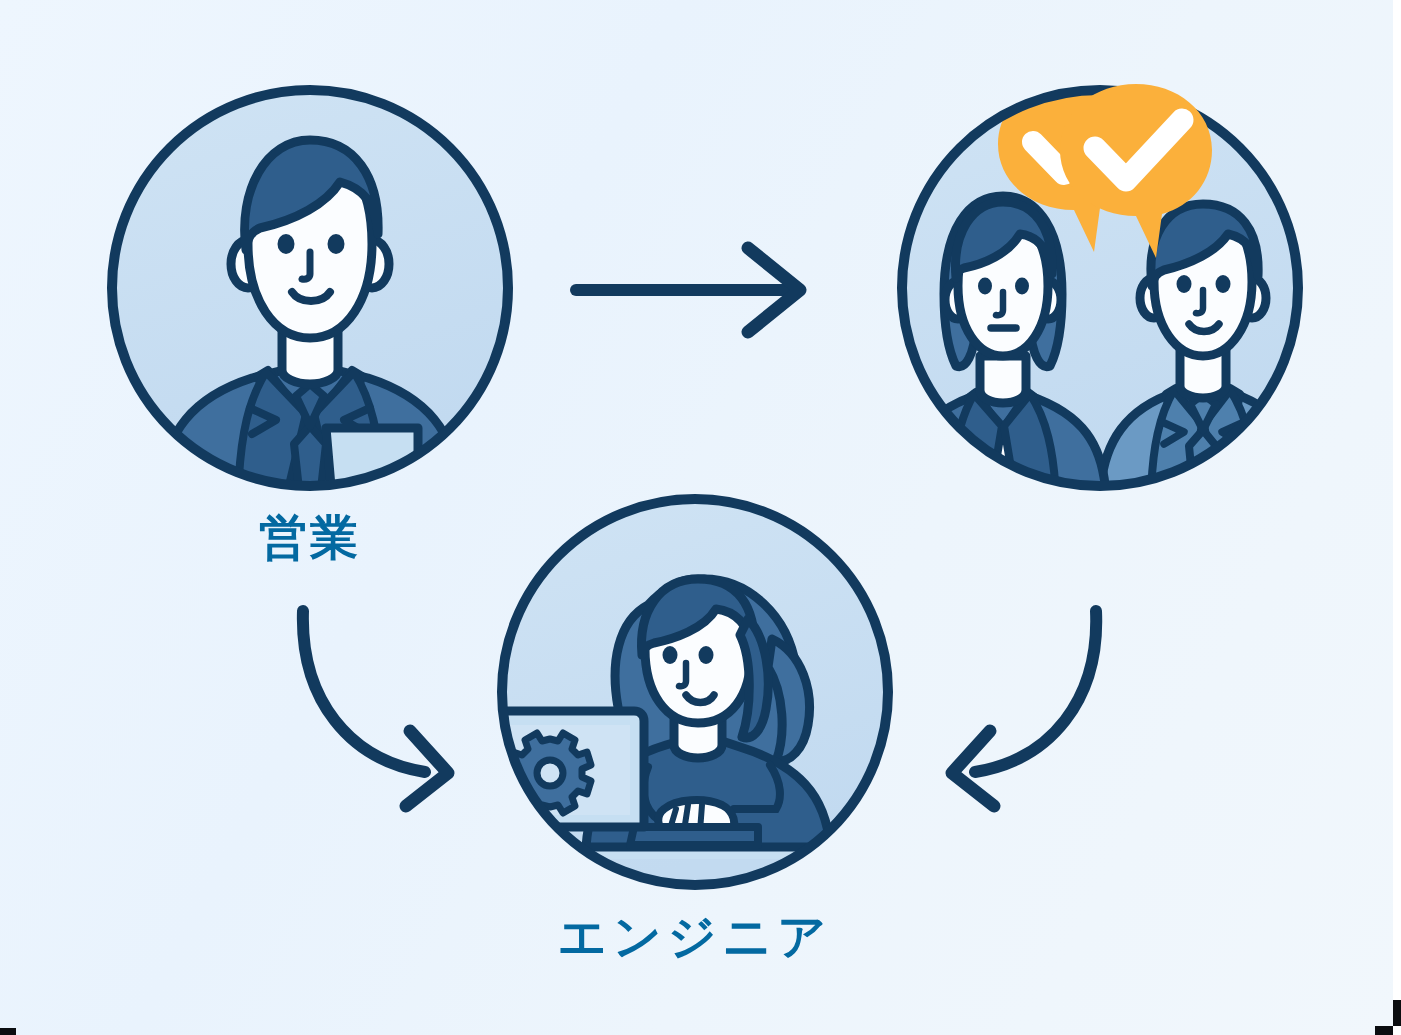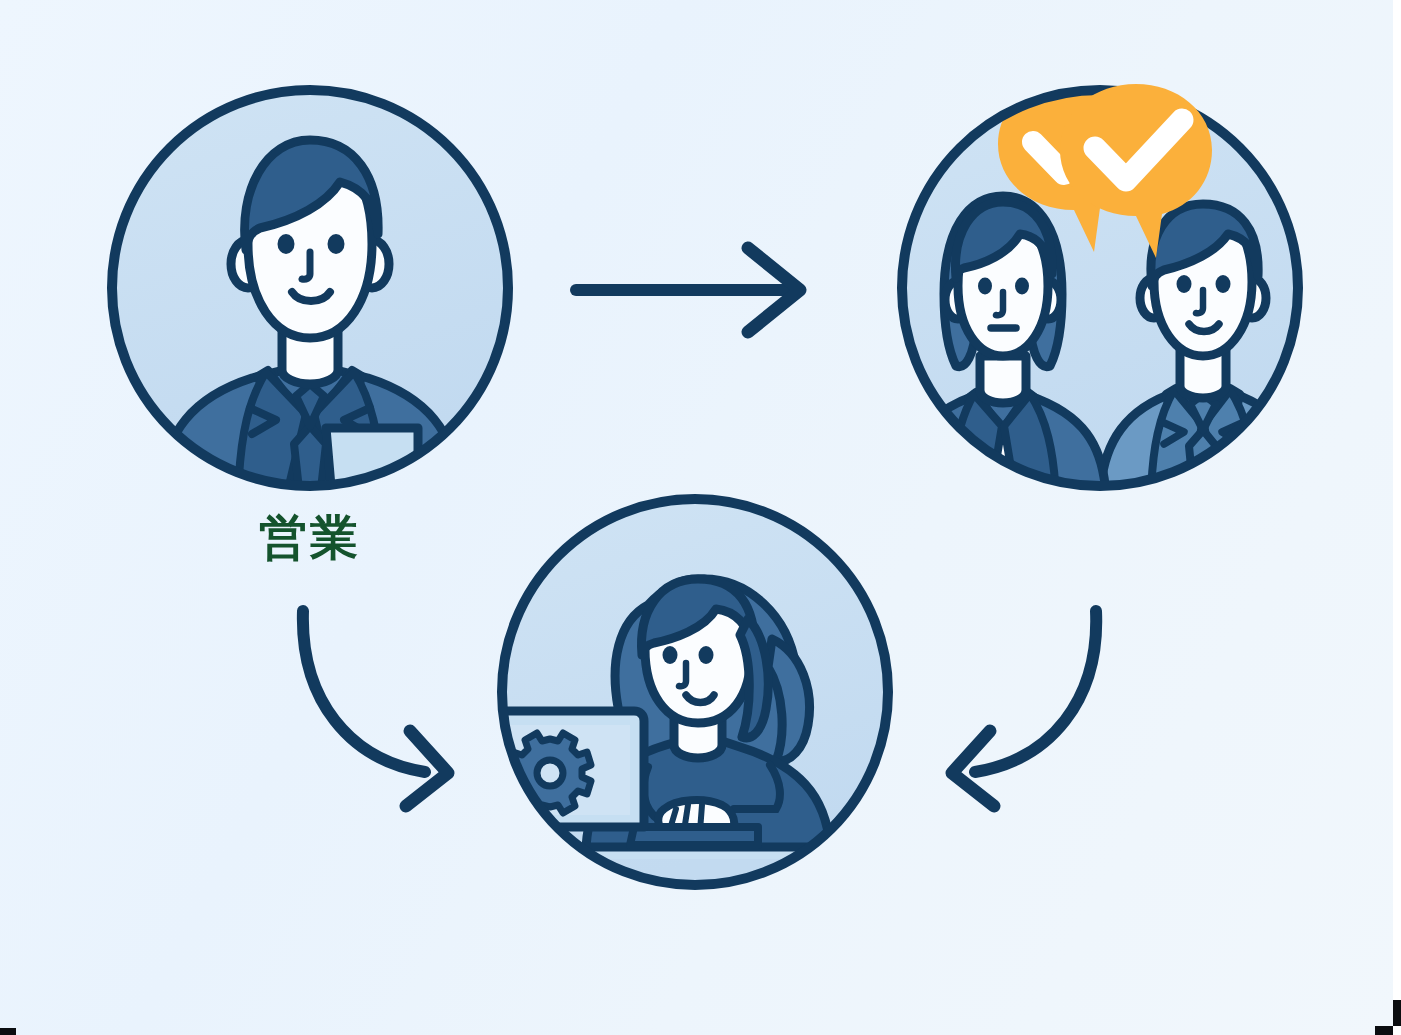--- a/index.html
+++ b/index.html
@@ -41,21 +41,21 @@
   }
   .node-circle {
     position: absolute;
     left: 0;
     top: 0;
   }
   .node-label {
     position: absolute;
     width: 100%;
     text-align: center;
-    color: #14532d;
+    color: #0369a1;
     font-weight: 700;
     letter-spacing: 0.06em;
     white-space: nowrap;
   }
   #node-sales        { left: 100px; top: 78px;  width: 420px; height: 420px; }
   #node-sales .node-label  { top: 428px; font-size: 48px; }
   #node-company      { left: 890px; top: 78px;  width: 420px; height: 420px; }
   #node-company .node-label{ top: 428px; font-size: 48px; }
   #node-engineer     { left: 490px; top: 487px; width: 410px; height: 410px; }
   #node-engineer .node-label{ top: 418px; font-size: 48px; letter-spacing: 0.12em; }
@@ -258,20 +258,21 @@
             <path d="M0 -34 L8 -32 L13 -40 L25 -33 L22 -24 L28 -18 L37 -21 L41 -8 L32 -4 L32 4
                      L41 8 L37 21 L28 18 L22 24 L25 33 L13 40 L8 32 L0 34 L-8 32 L-13 40 L-25 33
                      L-22 24 L-28 18 L-37 21 L-41 8 L-32 4 L-32 -4 L-41 -8 L-37 -21 L-28 -18
                      L-22 -24 L-25 -33 L-13 -40 L-8 -32 Z" fill="#3f6f9e" stroke="#123a5e" stroke-width="7" stroke-linejoin="round"></path>
             <circle cx="0" cy="0" r="13" fill="#cfe3f4" stroke="#123a5e" stroke-width="7"></circle>
           </g>
         </g>
         <circle cx="205" cy="205" r="193" fill="none" stroke="#123a5e" stroke-width="10"></circle>
       </svg>
     </div>
+    <div class="node-label">エンジニア</div>
   </div>
 
   <div class="arrow-layer">
     <svg width="1401" height="1035" viewBox="0 0 1401 1035" xmlns="http://www.w3.org/2000/svg">
 
       <g>
         <path d="M576 290 L790 290" fill="none" stroke="#123a5e" stroke-width="12" stroke-linecap="round"></path>
         <path d="M748 248 L800 290 L748 332" fill="none" stroke="#123a5e" stroke-width="13" stroke-linecap="round" stroke-linejoin="round"></path>
       </g>
 

